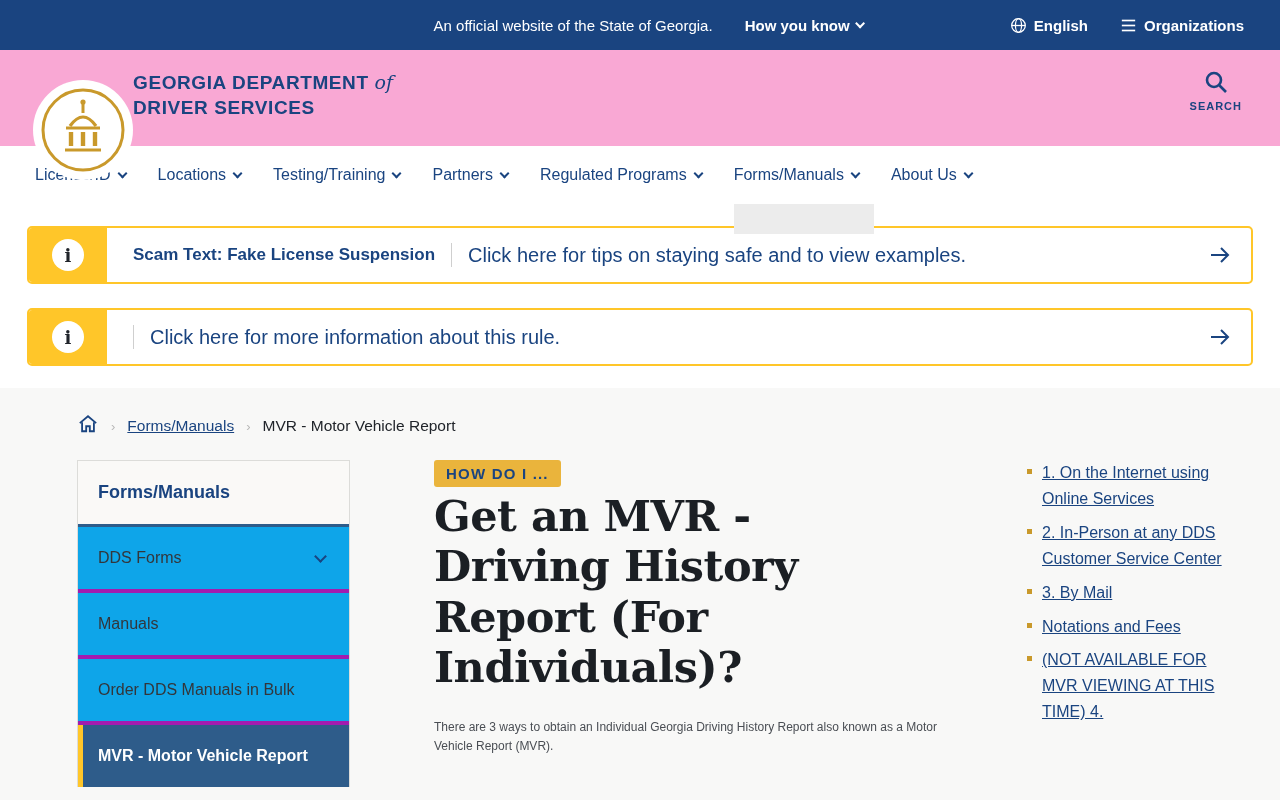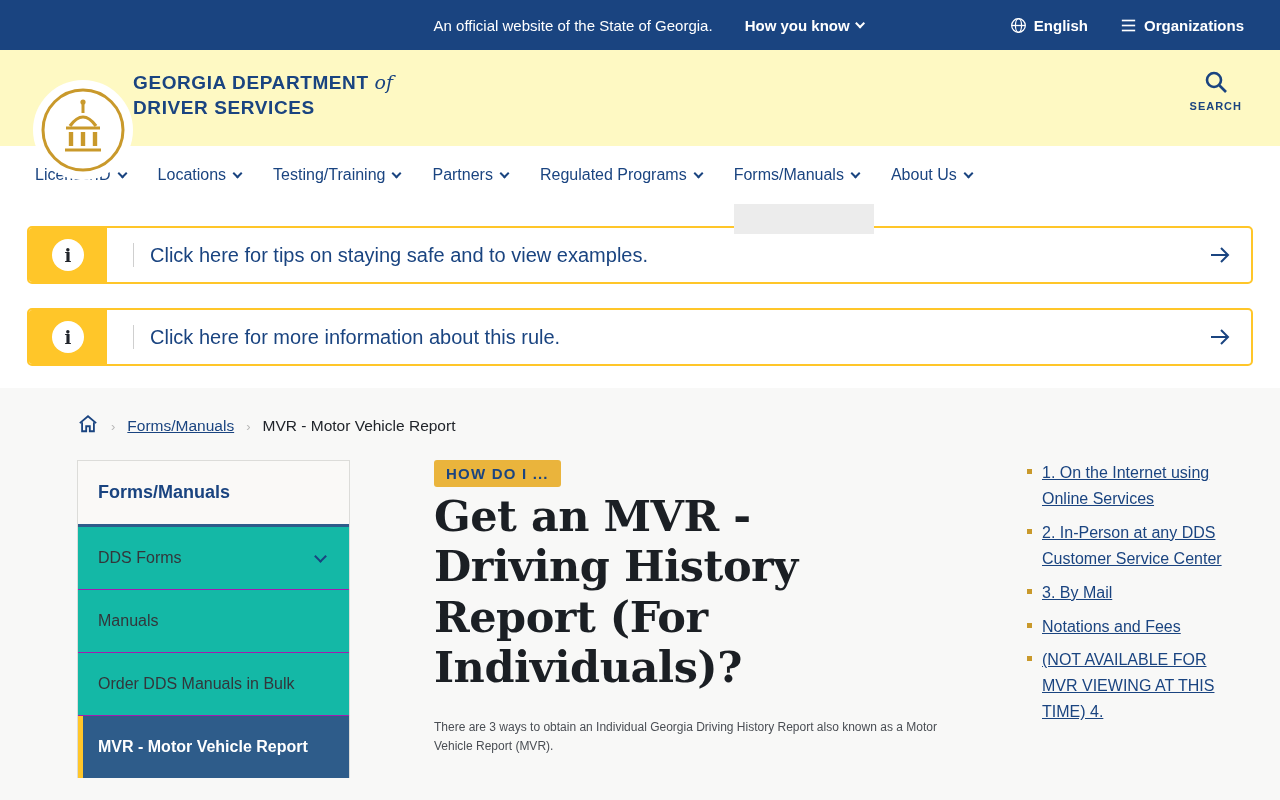--- a/index.html
+++ b/index.html
@@ -26,21 +26,21 @@
   }
   .tb-strong { font-weight:bold; display:flex; align-items:center; gap:7px; cursor:pointer; }
   .chev {
     display:inline-block; width:7px; height:7px;
     border-right:2px solid currentColor; border-bottom:2px solid currentColor;
     transform:rotate(45deg); margin-top:-4px;
   }
   .tb-icon { display:inline-flex; }
 
   
-  .site-header { height:96px; background:#fef9c3; position:relative; }
+  .site-header { height:96px; background:#f9a8d4; position:relative; }
   .logo-wrap { position:absolute; top:30px; left:33px; width:100px; height:100px; z-index:5; cursor:pointer; }
   .agency {
     position:absolute; left:133px; top:20px;
     color:#1a4480; font-size:19px; font-weight:bold; letter-spacing:.6px; line-height:1.32;
   }
   .agency .of { font-family:"DejaVu Serif", serif; font-style:italic; font-weight:normal; text-transform:none; letter-spacing:0; }
   .search-block {
     position:absolute; right:38px; top:20px; text-align:center; color:#1a4480; cursor:pointer;
   }
   .search-block .lbl { font-size:11px; font-weight:bold; letter-spacing:1px; margin-top:2px; }
@@ -96,22 +96,22 @@
 
   
   .side-card {
     width:273px; flex-shrink:0; background:#fff; border:1px solid #dcdcd9; border-bottom:none;
   }
   .side-head {
     padding:21px 20px; background:#faf9f7; border-bottom:3px solid #2e5c8a;
     color:#1a4480; font-weight:bold; font-size:18px;
   }
   .side-item {
-    padding:22px 20px; font-size:16px; color:#33363b; border-bottom:1px solid #a21caf;
-    display:flex; align-items:center; justify-content:space-between; cursor:pointer; background:#14b8a6;
+    padding:22px 20px; font-size:16px; color:#33363b; border-bottom:4px solid #a21caf;
+    display:flex; align-items:center; justify-content:space-between; cursor:pointer; background:#0ea5e9;
   }
   .side-item .chev { border-color:#1a4480; width:9px; height:9px; border-width:2.5px; margin-right:4px; }
   .side-item.active {
     background:#2e5c8a; color:#fff; font-weight:bold;
     border-left:5px solid #ffc629; padding-left:15px; border-bottom:none;
   }
 
   
   .article { width:505px; margin-left:84px; }
   .badge {
@@ -234,20 +234,21 @@
       <span class="chev"></span>
     </div>
   </nav>
 
   <div class="alerts">
     <div class="alert">
       <div class="alert-flag">
         <div class="info-circle">i</div>
       </div>
       <div class="alert-body">
+        <span class="alert-title">Scam Text: Fake License Suspension</span>
         <span class="alert-sep"></span>
         <span class="alert-link">Click here for tips on staying safe and to view examples.</span>
       </div>
       <div class="alert-arrow">
         <svg width="22" height="18" viewBox="0 0 22 18" fill="none" stroke="#1a4480" stroke-width="2">
           <line x1="2" y1="9" x2="19" y2="9"></line>
             <polyline points="12,2 19,9 12,16"></polyline>
         </svg>
       </div>
     </div>

